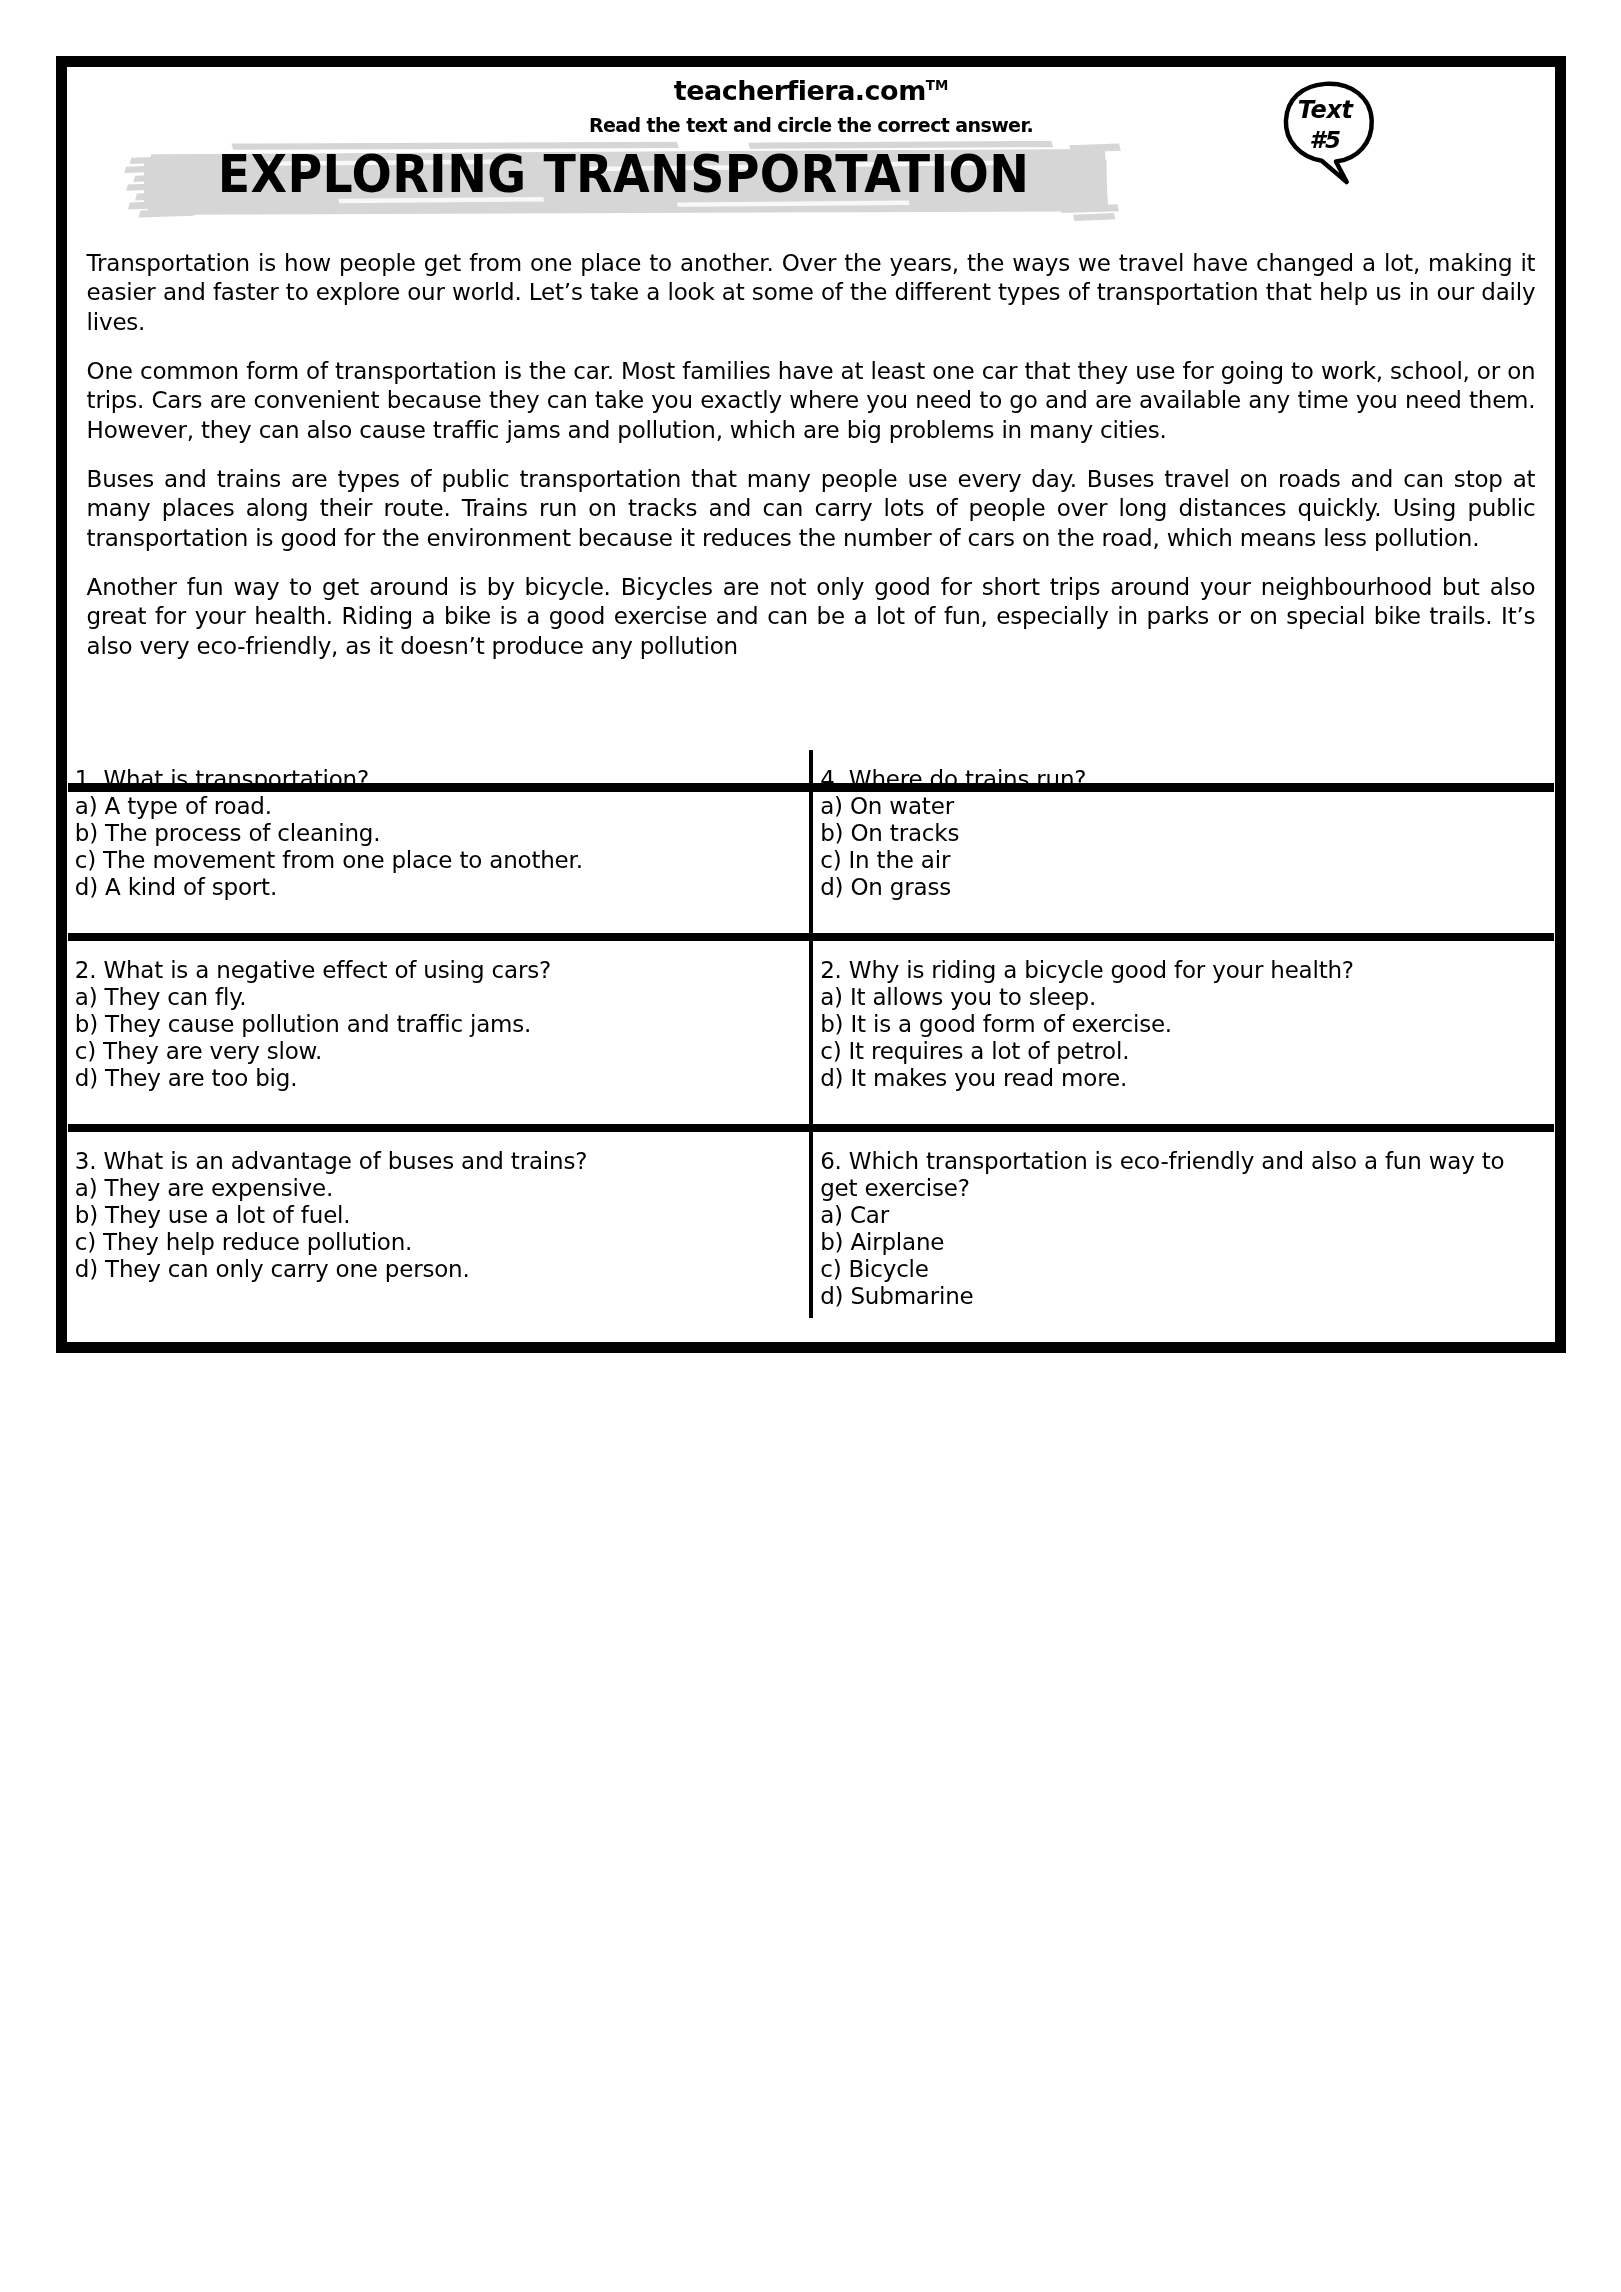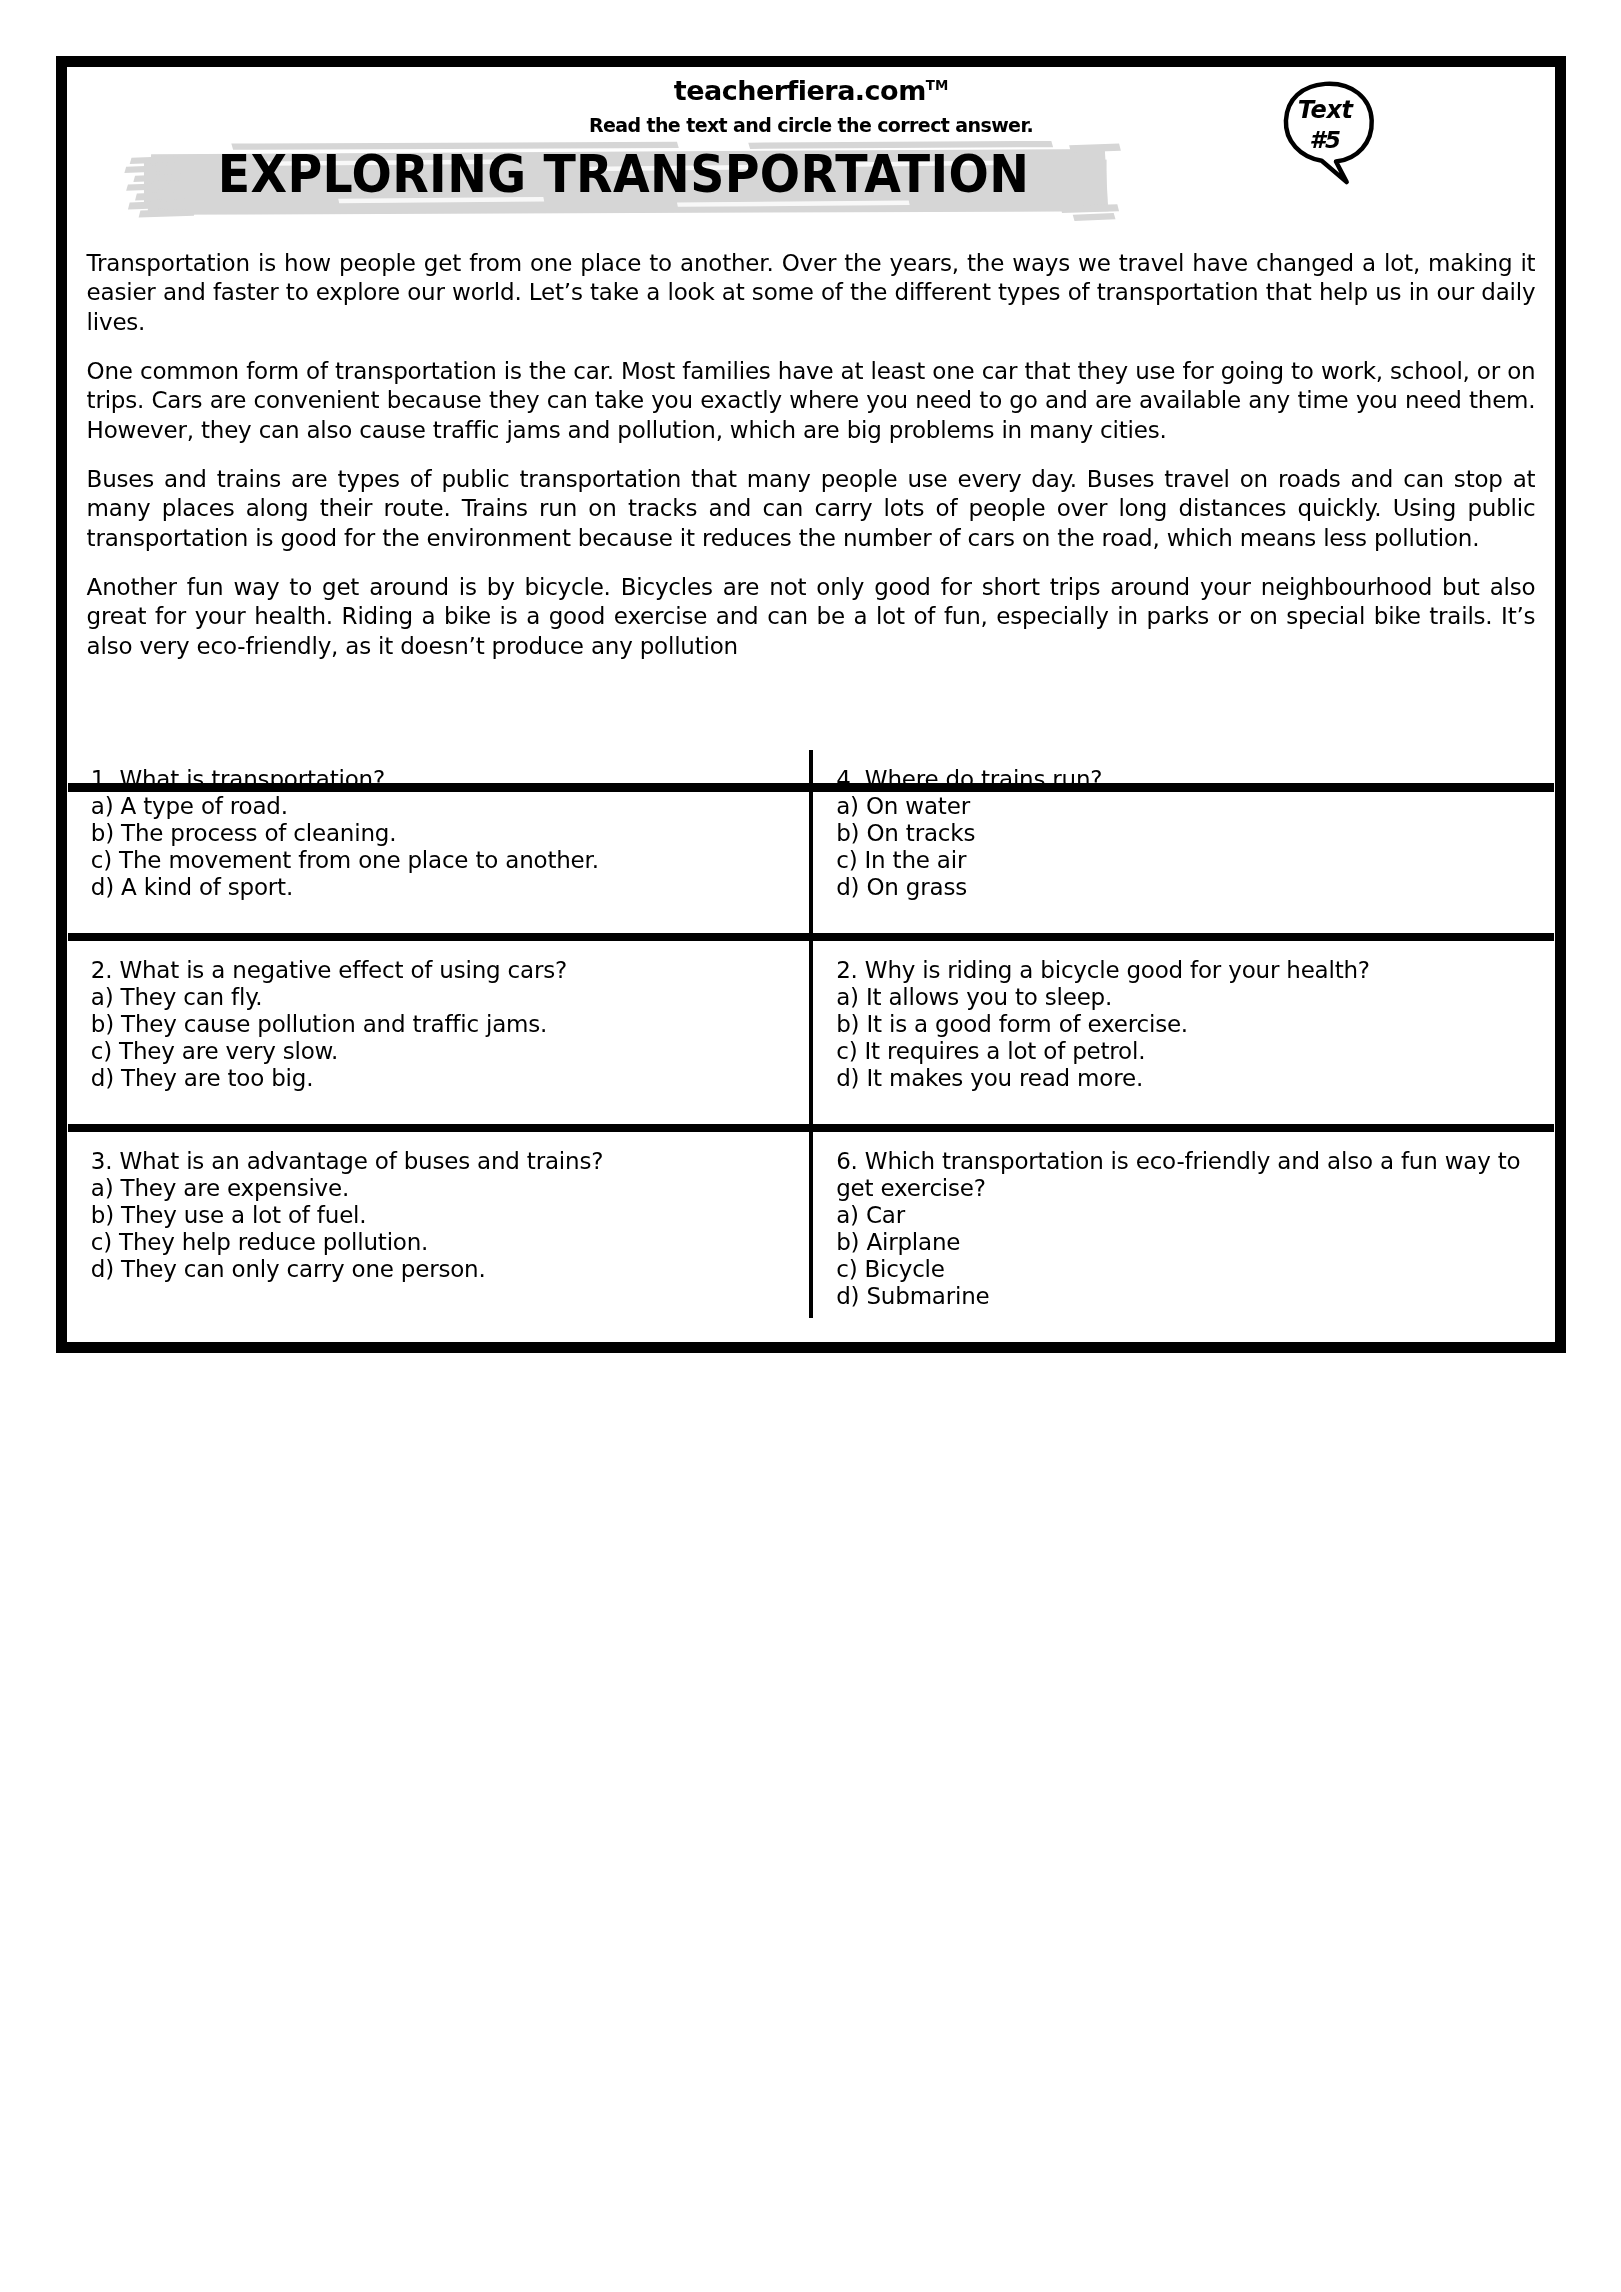--- a/index.html
+++ b/index.html
@@ -182,21 +182,20 @@
     border-bottom: 8px solid #000;
     box-sizing: border-box;
   }
   .qrow:last-child { border-bottom: none; }
   .qcell {
     flex: 1 1 0;
     box-sizing: border-box;
     padding: 16px 7.2px 7.2px 7.2px;
     border-right: 4.5px solid #000;
     overflow: hidden;
-    margin-left: 16px;
   }
   .qcell:last-child { border-right: none; }
   .qtext {
     font-family: "DejaVu Sans", sans-serif;
     font-size: 23px;
     line-height: 1.18;
     color: #000;
     letter-spacing: -0.2px;
     margin: 0;
   }

